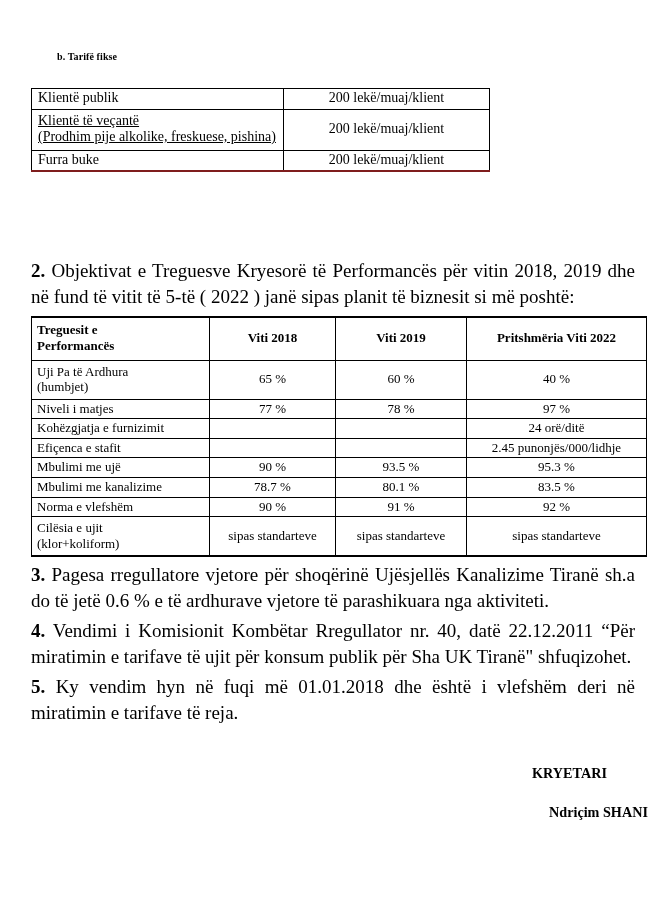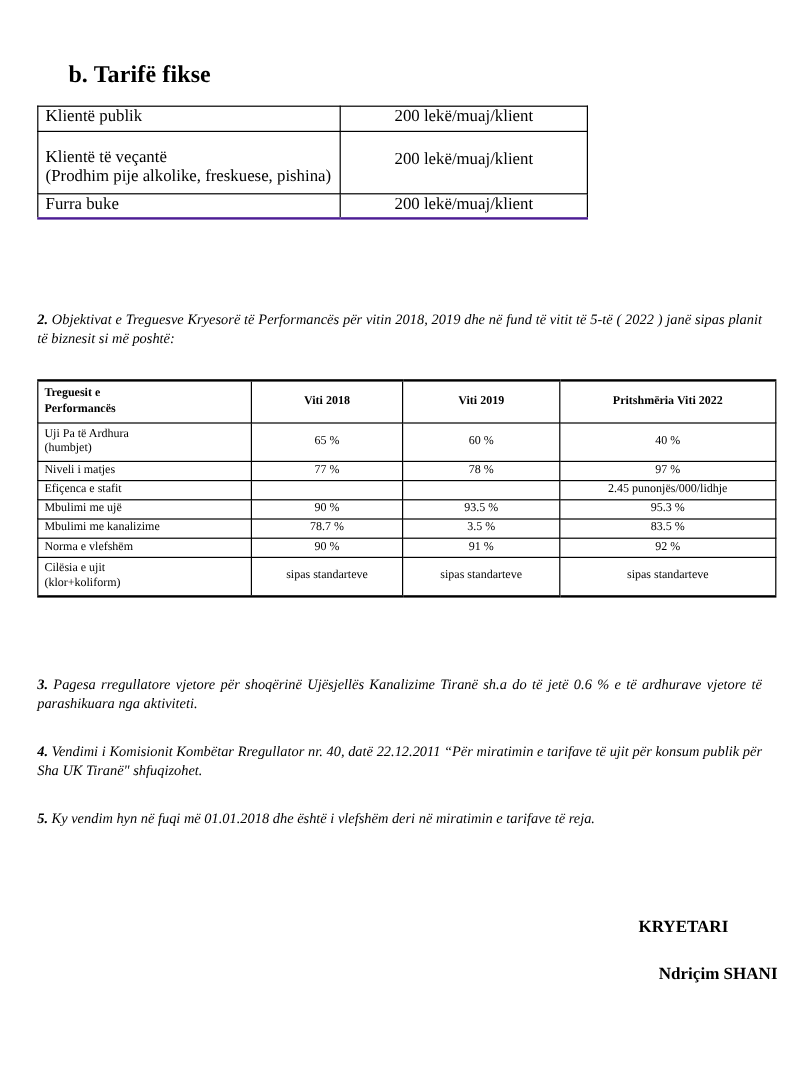--- a/index.html
+++ b/index.html
@@ -20,21 +20,21 @@
     left: 0; top: 0;
     width: 655px;
     height: 907px;
   }
 
   
   .heading-b {
     position: absolute;
     left: 57px;
     top: 51px;
-    font-size: 20px;
+    font-size: 10px;
     font-weight: bold;
     letter-spacing: 0.1px;
     white-space: nowrap;
     font-family: Liberation Serif, serif;
   }
 
   
   .table1 {
     position: absolute;
     left: 31px;
@@ -48,55 +48,55 @@
     border: 1px solid #000000;
     padding: 1px 6px 2px 6px;
     vertical-align: middle;
     line-height: 1.18;
   }
   .table1 tr td:first-child { width: 239px; }
   .table1 .val {
     text-align: center;
   }
   .table1 .multi {
-    padding-top: 14px;
+    padding-top: 3px;
     padding-bottom: 4px;
+    text-decoration: underline;
   }
   .table1 .multi .just {
     text-align: justify;
     text-align-last: left;
   }
   .table1 tr:last-child td {
-    border-bottom: 2px solid #4c1d95;
+    border-bottom: 2px solid #7f1d1d;
   }
 
   
   .para {
     position: absolute;
-    font-size: 12px;
+    font-size: 19px;
     line-height: 1.36;
     text-align: justify;
     text-align-last: left;
-    font-style: italic;
   }
   .para b { font-weight: bold; }
   .p2 { left: 31px; top: 258px; width: 604px; }
   .p3 { left: 31px; top: 562px; width: 604px; }
   .p4 { left: 31px; top: 618px; width: 604px; }
   .p5 { left: 31px; top: 674px; width: 604px; }
 
   
   .table2 {
     position: absolute;
     left: 31px;
     top: 316px;
     width: 615px;
     border-collapse: collapse;
     table-layout: fixed;
-    font-size: 10px;
+    font-size: 13px;
   }
   .table2 th, .table2 td {
     border: 1px solid #000000;
     padding: 1px 5px 2px 5px;
     vertical-align: middle;
     line-height: 1.2;
     font-weight: normal;
   }
   .table2 col.c0 { width: 178px; }
   .table2 col.c1 { width: 126px; }
@@ -193,35 +193,41 @@
         <td class="val">60 %</td>
         <td class="val">40 %</td>
       </tr>
       <tr>
         <td class="lbl">Niveli i matjes</td>
         <td class="val">77 %</td>
         <td class="val">78 %</td>
         <td class="val">97 %</td>
       </tr>
       <tr>
+        <td class="lbl">Kohëzgjatja e furnizimit</td>
+        <td class="val"></td>
+        <td class="val"></td>
+        <td class="val">24 orë/ditë</td>
+      </tr>
+      <tr>
         <td class="lbl">Efiçenca e stafit</td>
         <td class="val"></td>
         <td class="val"></td>
         <td class="val">2.45 punonjës/000/lidhje</td>
       </tr>
       <tr>
         <td class="lbl">Mbulimi me ujë</td>
         <td class="val">90 %</td>
         <td class="val">93.5 %</td>
         <td class="val">95.3 %</td>
       </tr>
       <tr>
         <td class="lbl">Mbulimi me kanalizime</td>
         <td class="val">78.7 %</td>
-        <td class="val">3.5 %</td>
+        <td class="val">80.1 %</td>
         <td class="val">83.5 %</td>
       </tr>
       <tr>
         <td class="lbl">Norma e vlefshëm</td>
         <td class="val">90 %</td>
         <td class="val">91 %</td>
         <td class="val">92 %</td>
       </tr>
       <tr>
         <td class="lbl tall">

